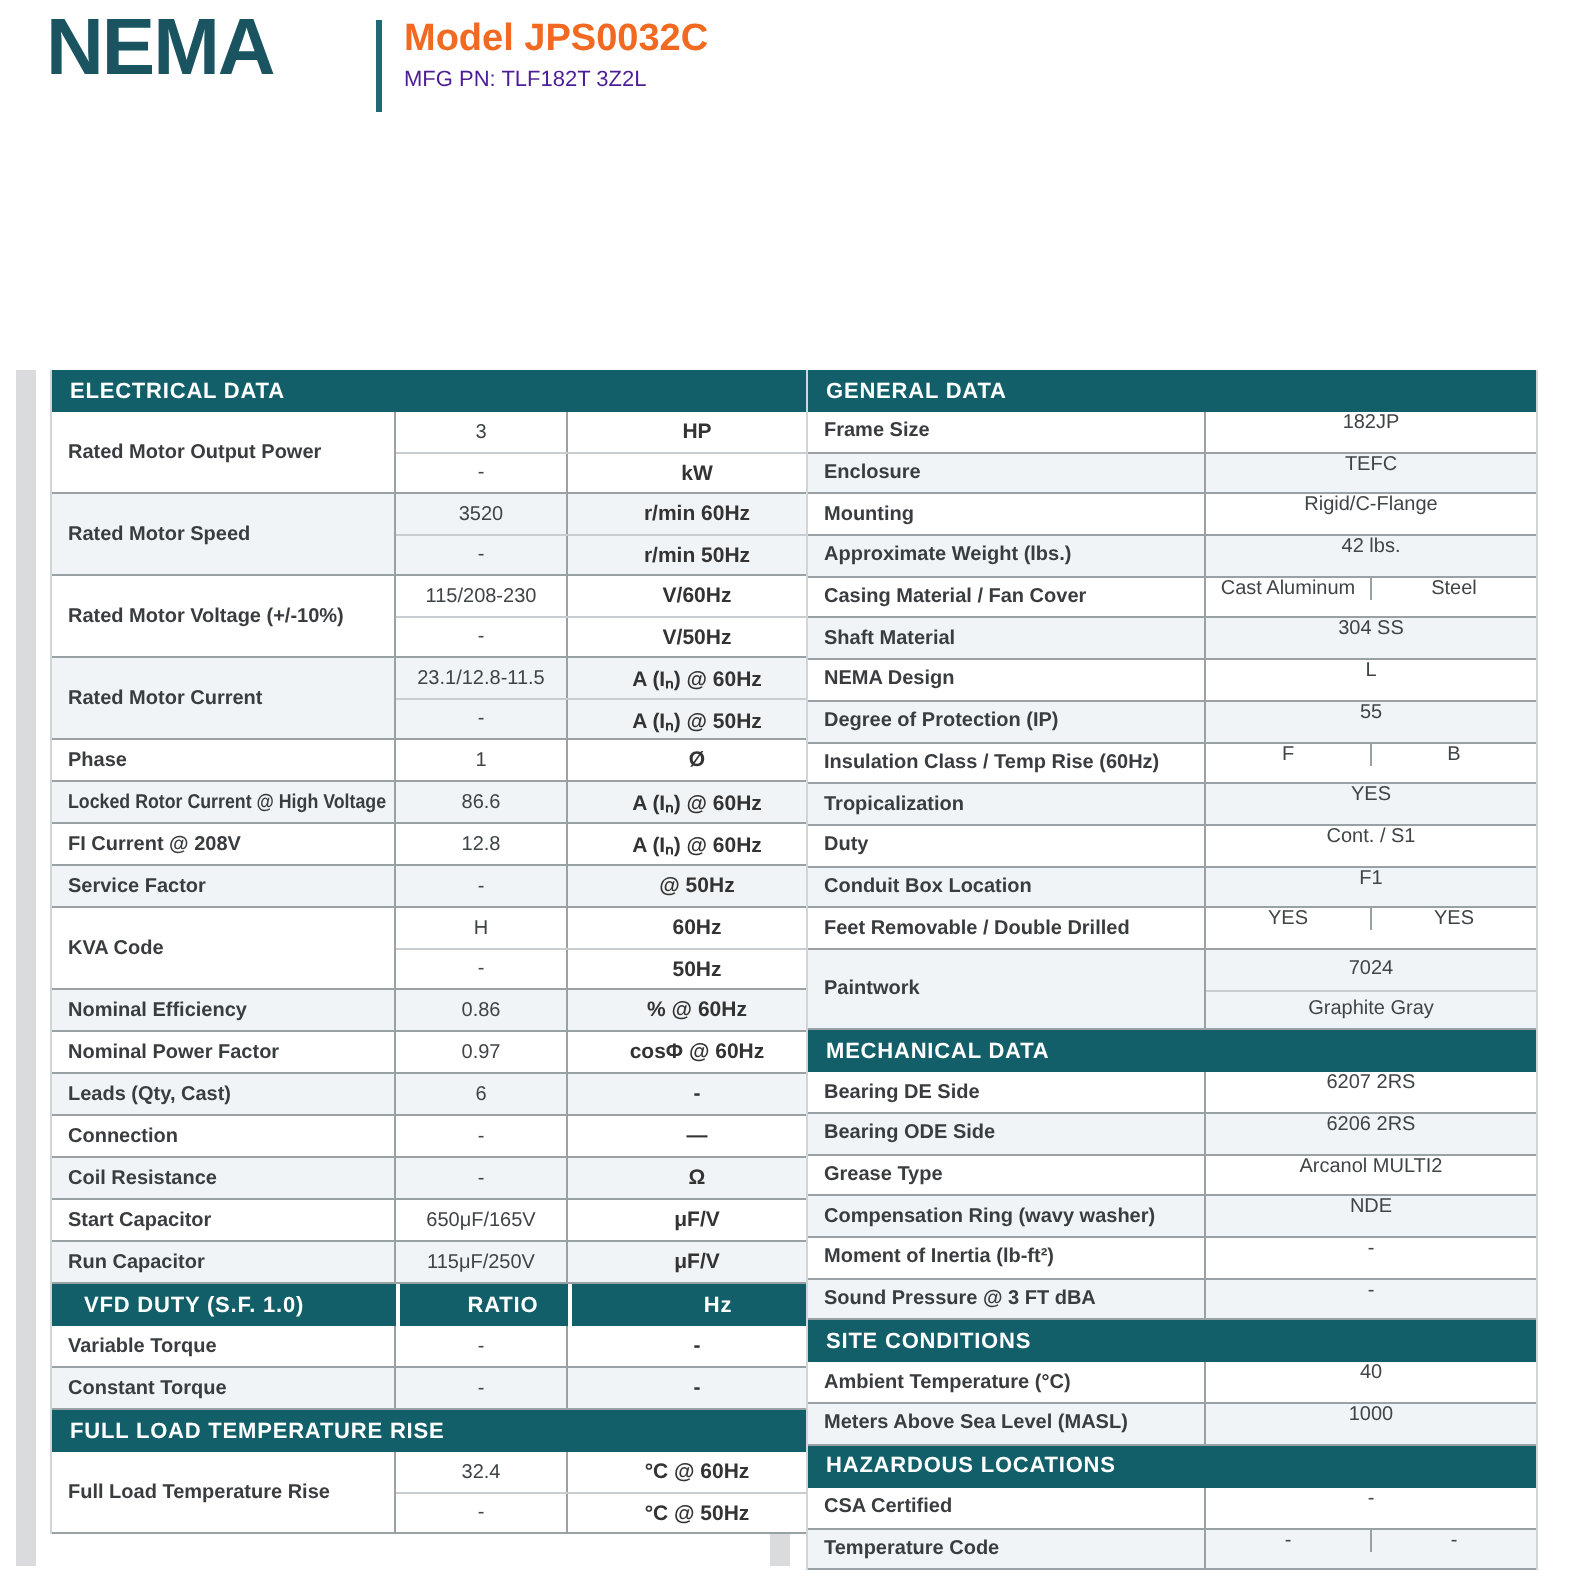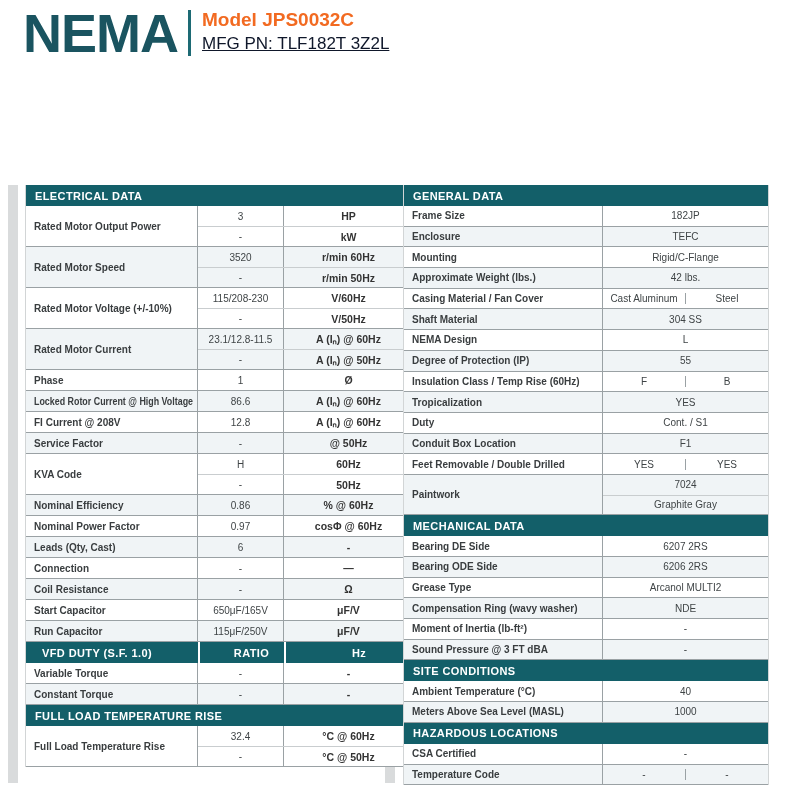--- a/index.html
+++ b/index.html
@@ -1,25 +1,25 @@
 <!DOCTYPE html>
 <html><head>
 <meta charset="utf-8">
 <style>
   html,body{margin:0;padding:0;background:#ffffff;}
   *{box-sizing:border-box;}
   .page{position:relative;width:791px;height:794px;background:#fff;
         font-family:"Liberation Sans",sans-serif;overflow:hidden;}
 
   
-  .brand-logo{position:absolute;left:23px;top:2px;font-size:54px;font-weight:bold;
+  .brand-logo{position:absolute;left:23px;top:2px;font-size:40px;font-weight:bold;
               color:#1a5460;letter-spacing:-1px;}
   .brand-divider{position:absolute;left:188px;top:10px;width:3px;height:46px;background:#1d6a74;}
   .brand-model{position:absolute;left:202px;top:9px;font-size:19px;font-weight:bold;color:#f26a21;}
-  .brand-pn{position:absolute;left:202px;top:34px;font-size:17px;color:#0f172a;text-decoration:underline;}
+  .brand-pn{position:absolute;left:202px;top:34px;font-size:11px;color:#4c1d95;}
 
   
   .strip{position:absolute;top:185px;width:10px;height:598px;background:#d9dbdc;}
   .strip-left{left:8px;}
   .strip-right{left:385px;}
 
   
   .col{position:absolute;top:185px;}
   .col-left{left:25px;width:389px;}
   .col-right{left:403px;width:366px;}
@@ -45,21 +45,21 @@
   .sub{display:flex;height:20px;}
   .sub + .sub{border-top:1px solid #c9cdcf;}
   .val{width:86px;display:flex;align-items:center;justify-content:center;
        font-size:10px;color:#3f4446;border-right:1px solid #9aa1a4;}
   .unit{flex:1;display:flex;align-items:center;justify-content:center;
         font-size:10.5px;font-weight:bold;color:#333;}
 
   
   .col-right .lbl{width:199px;}
   .col-right .sub{height:19.7px;}
-  .vals{flex:1;display:flex;align-items:center;}
+  .vals{flex:1;display:flex;align-items:flex-start;}
   .vcell{flex:1;display:flex;align-items:center;justify-content:center;
          font-size:10px;color:#3f4446;}
   .vcell + .vcell{border-left:1px solid #9aa1a4;}
   .vfull{flex:1;display:flex;align-items:center;justify-content:center;
          font-size:10px;color:#3f4446;}
 </style>
 </head>
 <body>
 
 <div class="page">

